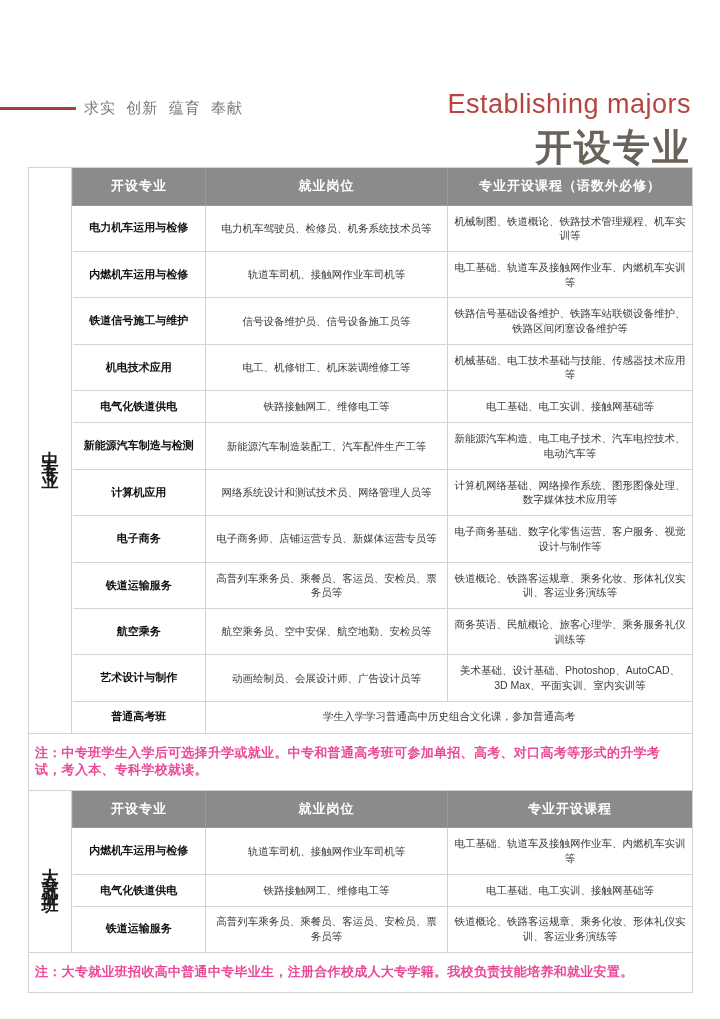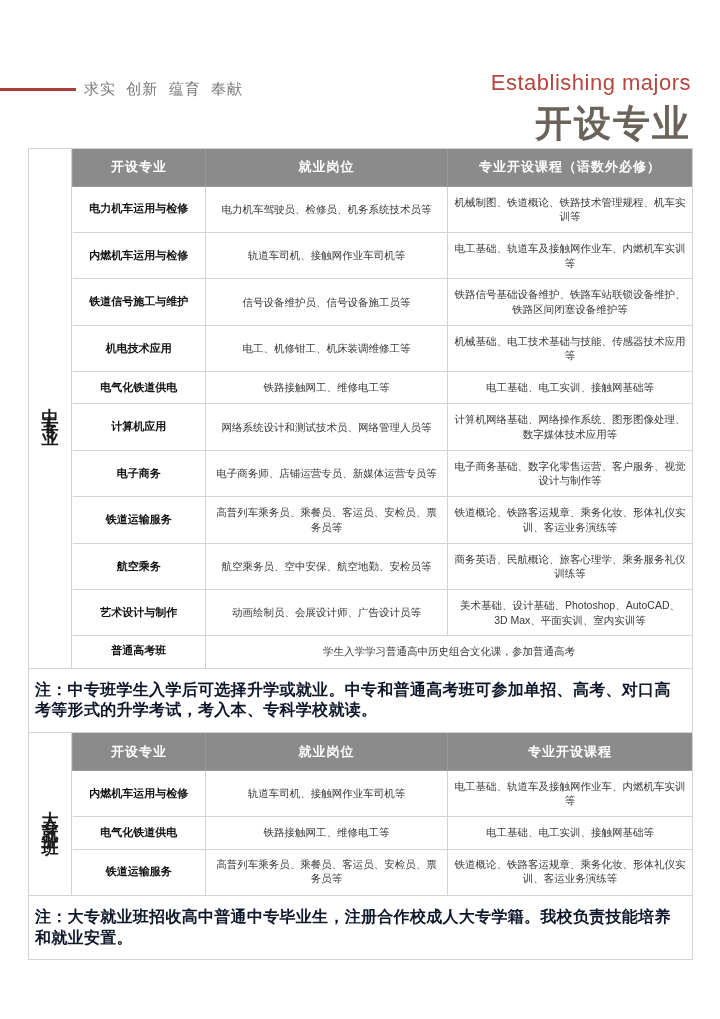--- a/index.html
+++ b/index.html
@@ -1,46 +1,46 @@
 <!DOCTYPE html>
 <html><head>
 <meta charset="utf-8">
 <style>
   * { margin:0; padding:0; box-sizing:border-box; }
   html,body { width:720px; background:#ffffff; font-family:"Liberation Sans","DejaVu Sans",sans-serif; }
   body { position:relative; height:1019px; overflow:hidden; }
 
   
-  .page-header { position:relative; height:148px; }
+  .page-header { position:relative; height:148px;margin-top:19px; }
   .accent-line { position:absolute; left:0; top:88px; width:76px; height:3px; background:#a84039; }
   .motto { position:absolute; left:84px; top:80px; font-size:15px; color:#787878; letter-spacing:1px; white-space:pre; }
   .header-right { position:absolute; right:29px; top:70px; text-align:right; }
-  .title-en { font-size:22px; font-weight:400; color:#b5453e; letter-spacing:0.5px; }
+  .title-en { font-size:27px; font-weight:400; color:#b5453e; letter-spacing:0.5px; }
   .title-zh { font-size:37px; font-weight:bold; color:#6b6359; letter-spacing:2px; margin-top:3px; }
 
   
   .block { margin:0 27px 0 28px; border:1px solid #d3d3d3; background:#fff; }
   .section { display:flex; }
   .side-label { width:42px; display:flex; align-items:center; justify-content:center;
                 writing-mode:vertical-rl; text-orientation:upright;
                 font-size:17px; font-weight:bold; color:#1a1a1a; letter-spacing:7px; }
   .tbl-wrap { flex:1; border-left:1px solid #d3d3d3; }
   table { width:100%; border-collapse:collapse; table-layout:fixed; }
   th { background:#8b8b8b; color:#ffffff; font-size:13px; font-weight:bold;
        height:37px; text-align:center; border:1px solid #9a9a9a; border-top:none; letter-spacing:1px; }
   th:last-child { border-right:none; }
   td { border:1px solid #d3d3d3; text-align:center; vertical-align:middle;
        font-size:10.5px; color:#3a3a3a; padding:8px 6px; line-height:1.4; }
   td.major { font-size:11px; font-weight:bold; color:#111; }
   tr td:last-child { border-right:none; }
   tr:last-child td { border-bottom:none;font-family:Liberation Mono, monospace; }
   td:first-child { border-left:none; }
 
-  .note { border-top:1px solid #d3d3d3; padding:11px 6px; font-size:16px; font-weight:bold;
-          color:#0f172a; line-height:1.3; letter-spacing:0.3px; }
+  .note { border-top:1px solid #d3d3d3; padding:11px 6px; font-size:13px; font-weight:bold;
+          color:#ec4899; line-height:1.3; letter-spacing:0.3px; }
   .section + .note, .note + .section { border-top:1px solid #d3d3d3; }
 </style>
 </head>
 <body>
 
 <div class="page-header">
   <div class="accent-line"></div>
   <div class="motto">求实  创新  蕴育  奉献</div>
   <div class="header-right">
     <div class="title-en">Establishing majors</div>
@@ -84,20 +84,25 @@
             </tr>
             <tr>
               <td class="major">机电技术应用</td>
               <td>电工、机修钳工、机床装调维修工等</td>
               <td>机械基础、电工技术基础与技能、传感器技术应用等</td>
             </tr>
             <tr>
               <td class="major">电气化铁道供电</td>
               <td>铁路接触网工、维修电工等</td>
               <td>电工基础、电工实训、接触网基础等</td>
+            </tr>
+            <tr>
+              <td class="major">新能源汽车制造与检测</td>
+              <td>新能源汽车制造装配工、汽车配件生产工等</td>
+              <td>新能源汽车构造、电工电子技术、汽车电控技术、电动汽车等</td>
             </tr>
             <tr>
               <td class="major">计算机应用</td>
               <td>网络系统设计和测试技术员、网络管理人员等</td>
               <td>计算机网络基础、网络操作系统、图形图像处理、数字媒体技术应用等</td>
             </tr>
             <tr>
               <td class="major">电子商务</td>
               <td>电子商务师、店铺运营专员、新媒体运营专员等</td>
               <td>电子商务基础、数字化零售运营、客户服务、视觉设计与制作等</td>

